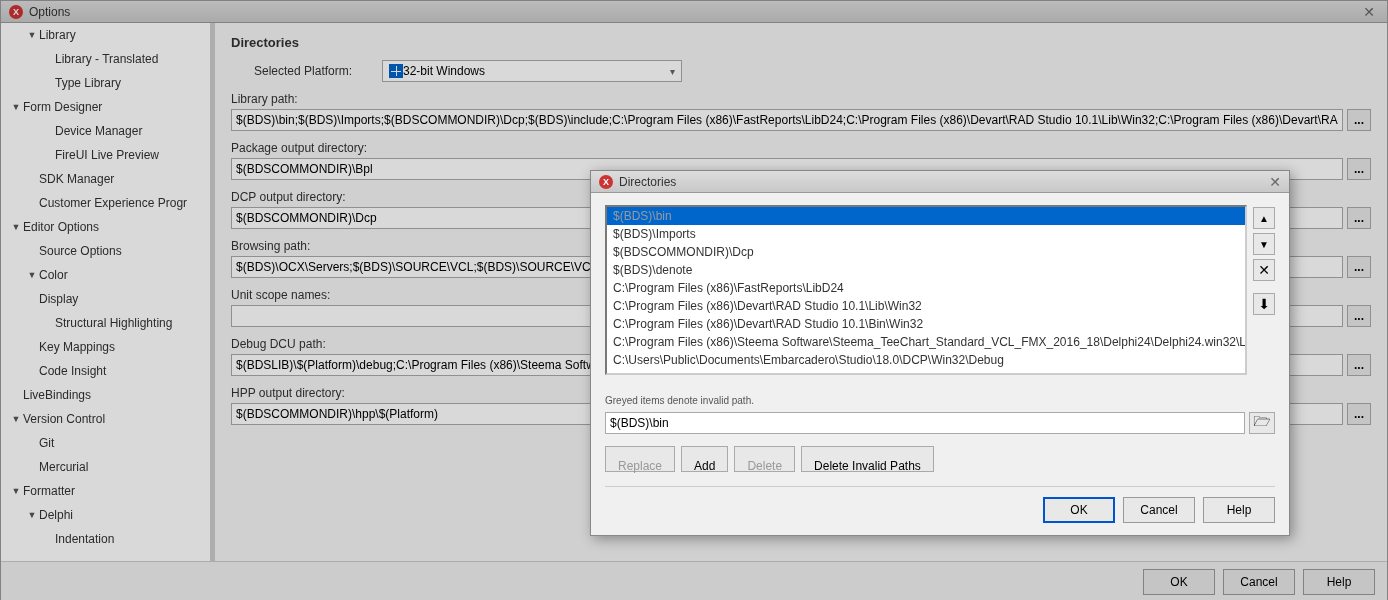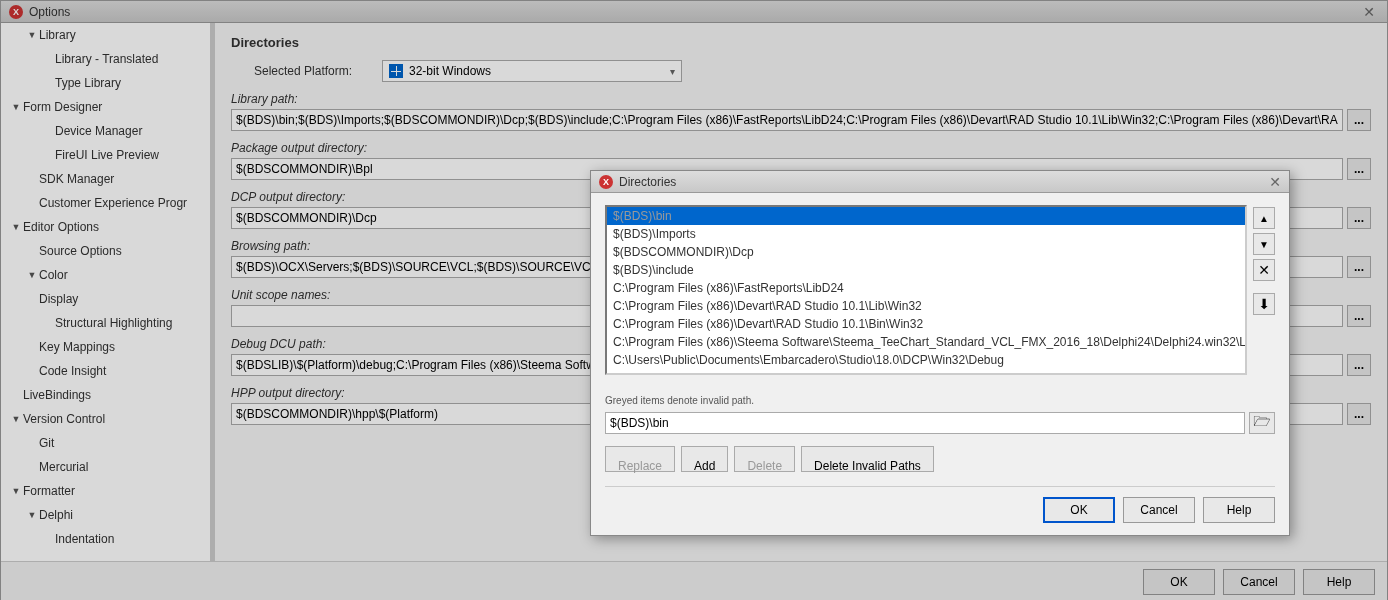--- a/index.html
+++ b/index.html
@@ -115,38 +115,36 @@
     .field-row {
       margin-bottom: 10px;
     }
     .field-label {
       font-size: 12px;
       color: #333;
       margin-bottom: 3px;
       display: flex;
       align-items: center;
       gap: 4px;
-      font-style: italic;
     }
     .platform-row {
       display: flex;
       align-items: center;
       gap: 8px;
       margin-bottom: 10px;
       margin-left: 23px;
     }
     .platform-label {
       font-size: 12px;
       color: #333;
       min-width: 120px;
     }
     .platform-select {
       display: flex;
       align-items: center;
-      gap: 6px;
       background: white;
       border: 1px solid #aaa;
       padding: 2px 6px;
       min-width: 300px;
       height: 22px;
       cursor: pointer;
     }
     .platform-icon {
       width: 14px; height: 14px;
       background: #0066cc;
@@ -681,21 +679,21 @@
       <span class="dialog-close-btn">✕</span>
     </div>
 
     <div class="dialog-body">
 
       <div style="display:flex; gap:6px; margin-bottom:10px;">
         <div class="paths-list" style="flex:1;">
           <div class="path-item selected greyed">$(BDS)\bin</div>
           <div class="path-item">$(BDS)\Imports</div>
           <div class="path-item">$(BDSCOMMONDIR)\Dcp</div>
-          <div class="path-item">$(BDS)\include</div>
+          <div class="path-item">$(BDS)\denote</div>
           <div class="path-item">C:\Program Files (x86)\FastReports\LibD24</div>
           <div class="path-item">C:\Program Files (x86)\Devart\RAD Studio 10.1\Lib\Win32</div>
           <div class="path-item">C:\Program Files (x86)\Devart\RAD Studio 10.1\Bin\Win32</div>
           <div class="path-item">C:\Program Files (x86)\Steema Software\Steema_TeeChart_Standard_VCL_FMX_2016_18\Delphi24\Delphi24.win32\Lib</div>
           <div class="path-item">C:\Users\Public\Documents\Embarcadero\Studio\18.0\DCP\Win32\Debug</div>
           <div class="path-item">C:\Program Files (x86)\Embarcadero\Studio\18.0\lib\win32\debug</div>
 
         </div>
 
         <div style="display:flex;flex-direction:column;gap:4px;padding-top:2px;">

